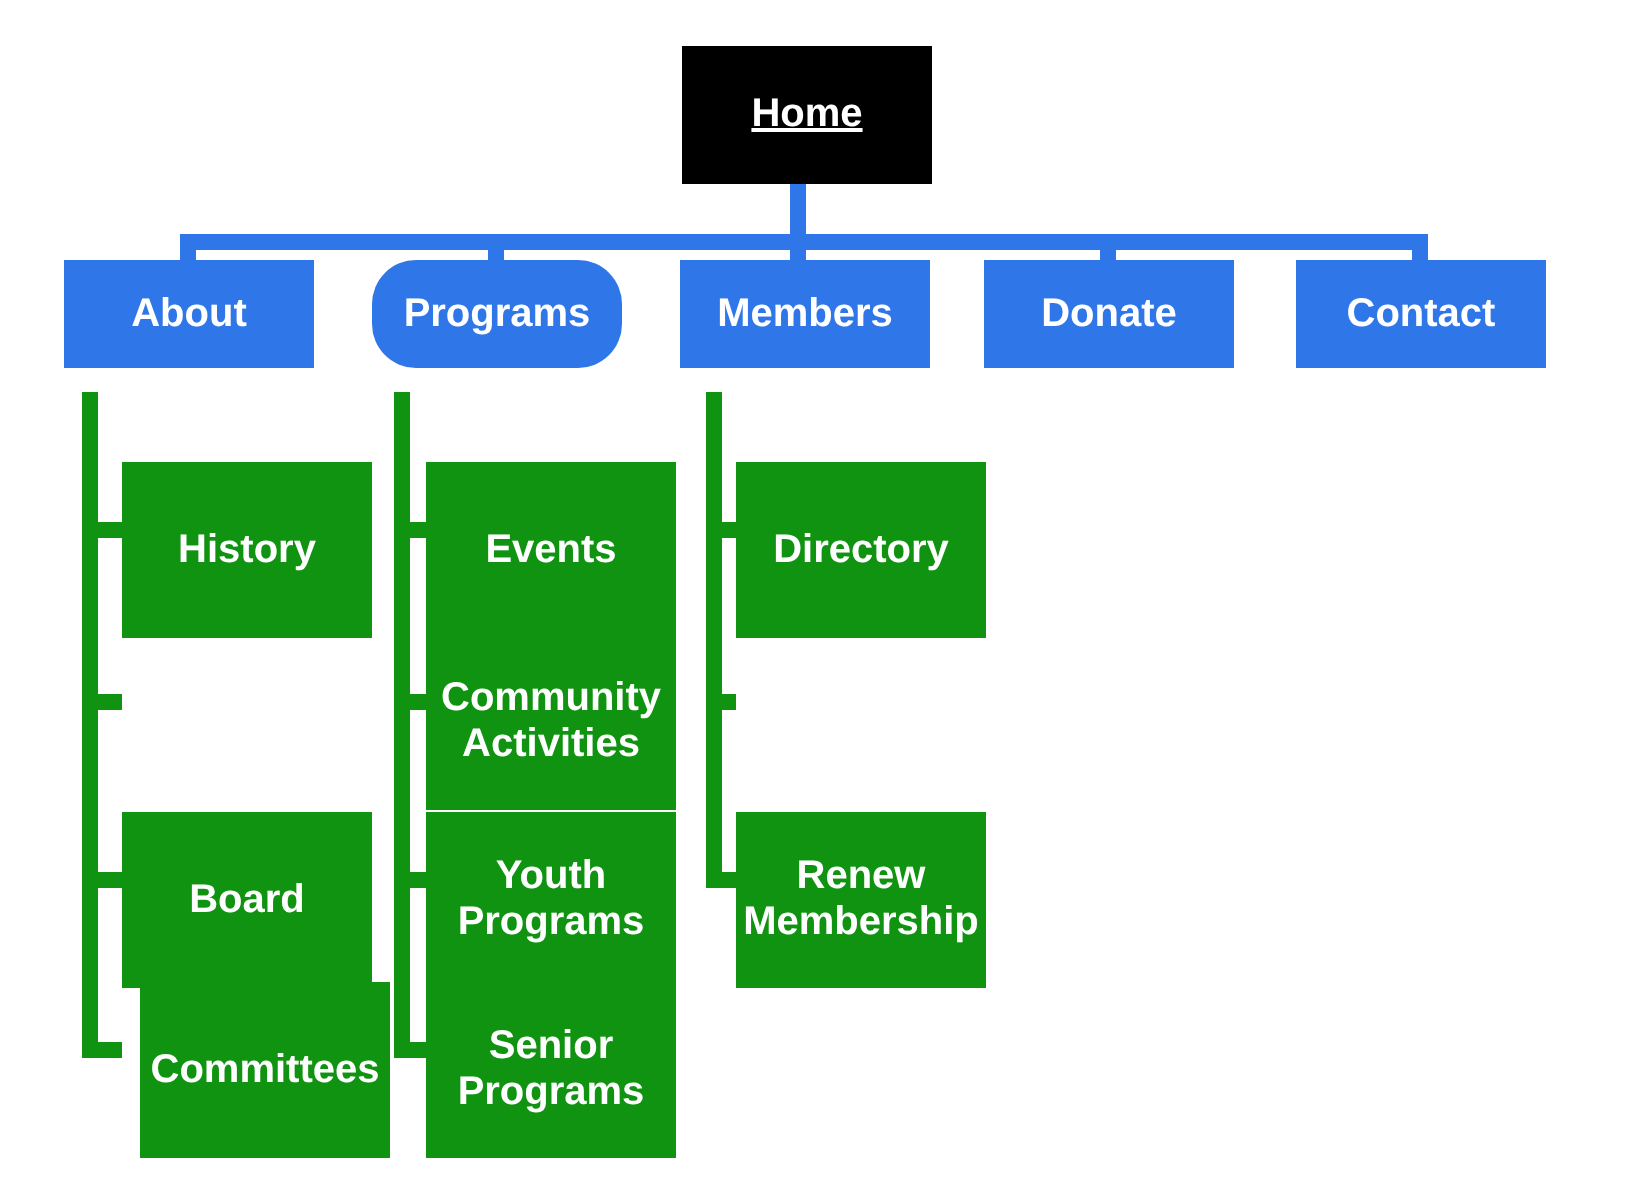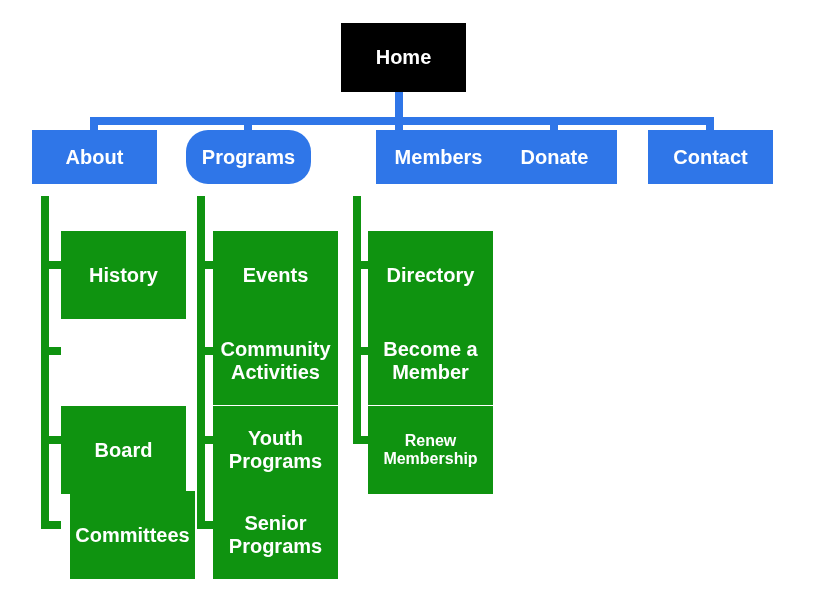--- a/index.html
+++ b/index.html
@@ -26,24 +26,24 @@
     align-items: center;
     justify-content: center;
     text-align: center;
     color: var(--label-color, #ffffff);
     font-weight: bold;
     font-size: 20px;
     line-height: 1.15;
     padding: 0 2px;
     box-sizing: border-box;
   }
-  .node.black { background: var(--node-black, #000000); width: 125px; height: 69px; }
+  .node.black { background: var(--node-black, #000000); width: 125px; height: 69px; text-decoration: underline; }
   .node.blue  { background: var(--node-blue, #2F76E8);  width: 125px; height: 54px; }
   .node.green { background: var(--node-green, #0F9310); width: 125px; height: 88px; }
-  .node.small { font-size: 16px; }
+  .node.small { font-size: 20px; }
 </style>
 </head>
 <body>
 
 <div id="canvas">
 
   <div class="conn blue" style="left:395px; top:92px; width:8px; height:38px;"></div>
   <div class="conn blue" style="left:90px; top:117px; width:624px; height:8px;"></div>
   <div class="conn blue" style="left:90px; top:117px; width:8px; height:13px;"></div>
   <div class="conn blue" style="left:244px; top:117px; width:8px; height:13px;"></div>
@@ -64,30 +64,29 @@
 
   <div class="conn green" style="left:353px; top:196px; width:8px; height:248px;"></div>
   <div class="conn green" style="left:353px; top:261px; width:15px; height:8px;"></div>
   <div class="conn green" style="left:353px; top:347px; width:15px; height:8px;"></div>
   <div class="conn green" style="left:353px; top:436px; width:15px; height:8px;"></div>
 
   <div class="node black" style="left:341px; top:23px;">Home</div>
 
   <div class="node blue" style="left:32px; top:130px;">About</div>
   <div class="node blue" style="left:186px; top:130px;border-radius:22px;">Programs</div>
-  <div class="node blue" style="left:340px; top:130px;margin-left:36px;">Members</div>
+  <div class="node blue" style="left:340px; top:130px;">Members</div>
   <div class="node blue" style="left:492px; top:130px;">Donate</div>
   <div class="node blue" style="left:648px; top:130px;">Contact</div>
 
   <div class="node green" style="left:61px; top:231px;">History</div>
   <div class="node green" style="left:61px; top:406px;">Board</div>
   <div class="node green" style="left:70px; top:491px;">Committees</div>
 
   <div class="node green" style="left:213px; top:231px;">Events</div>
   <div class="node green" style="left:213px; top:317px;">Community Activities</div>
   <div class="node green" style="left:213px; top:406px;">Youth Programs</div>
   <div class="node green" style="left:213px; top:491px;">Senior Programs</div>
 
   <div class="node green" style="left:368px; top:231px;">Directory</div>
-  <div class="node green" style="left:368px; top:317px;">Become a Member</div>
   <div class="node green small" style="left:368px; top:406px;">Renew Membership</div>
 
 </div>
 
 </body></html>

